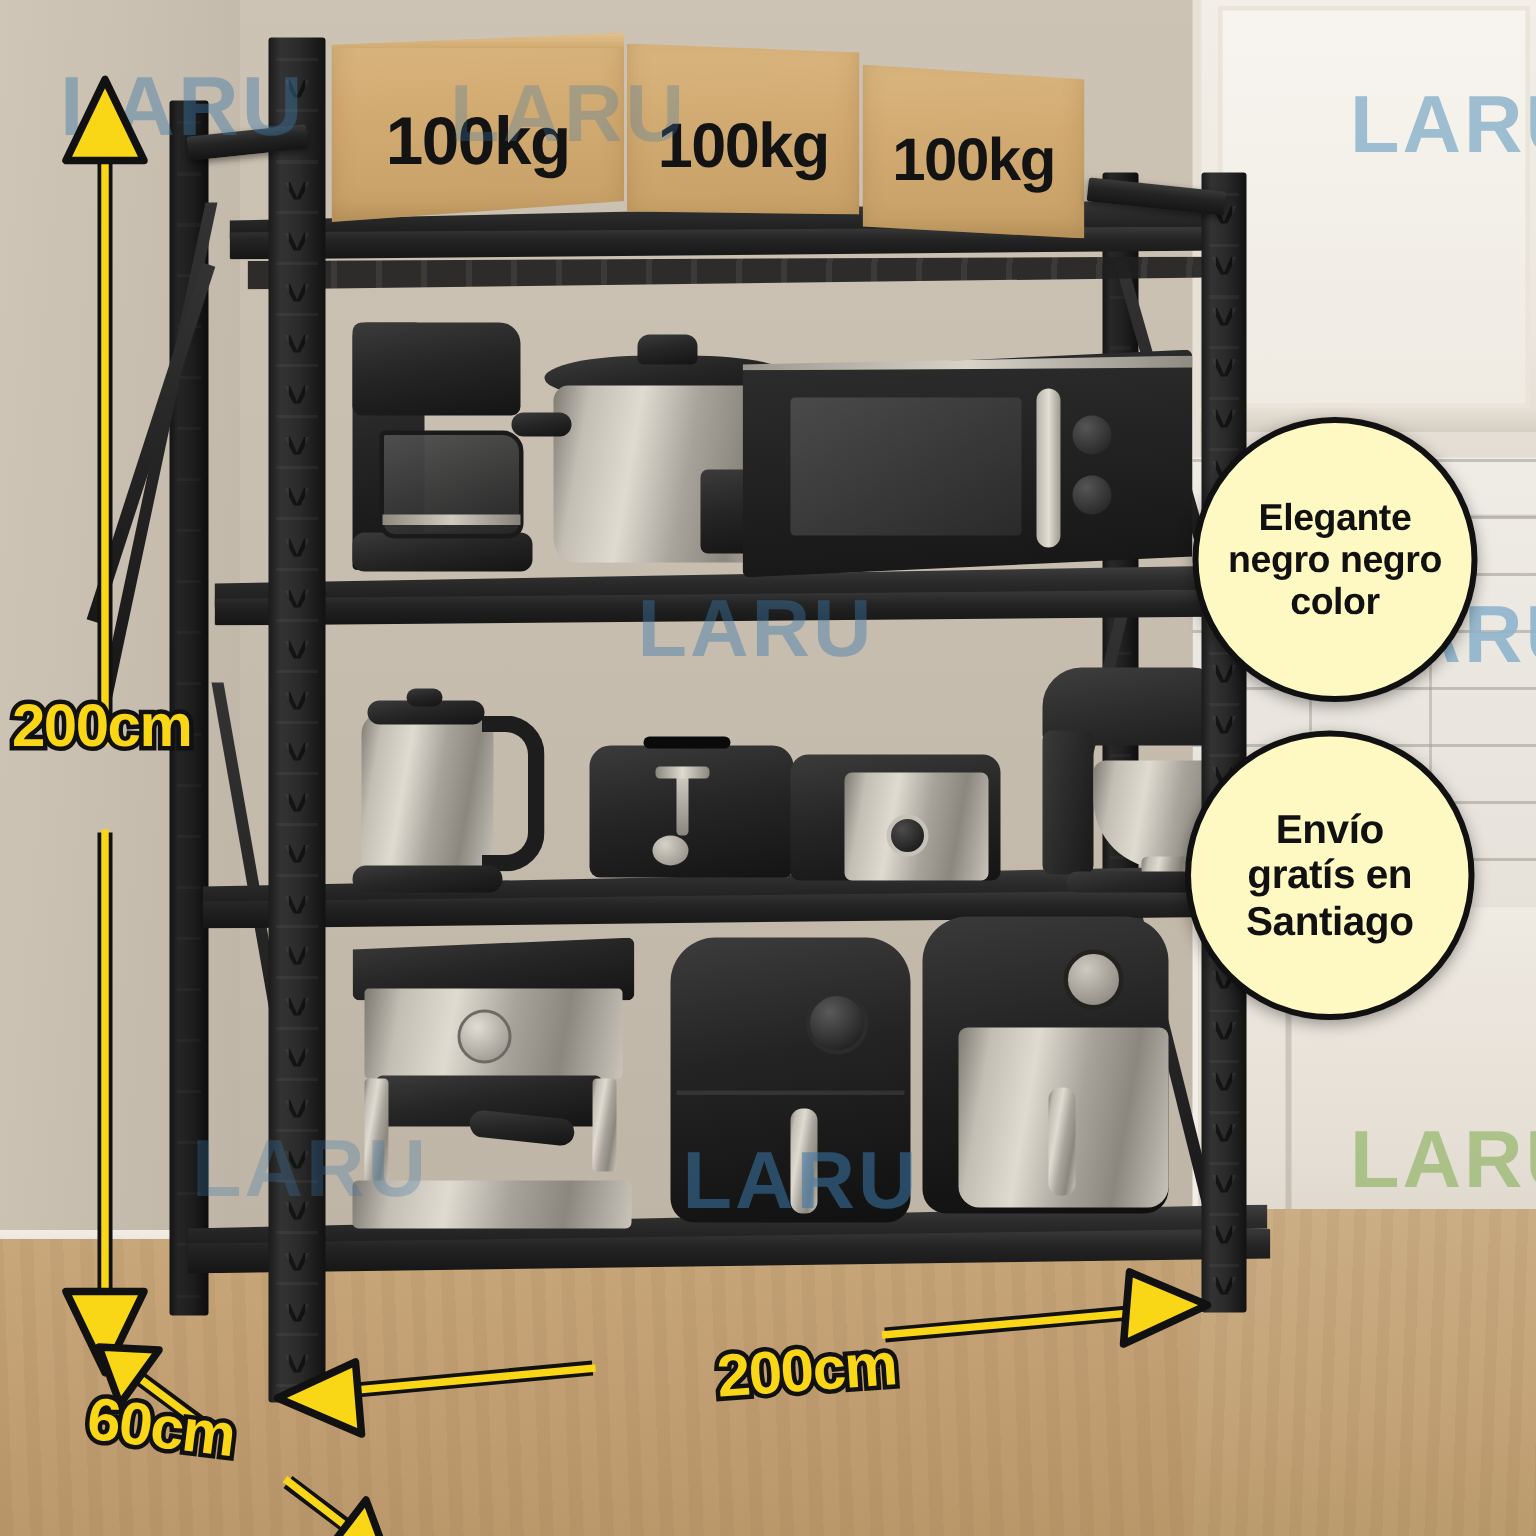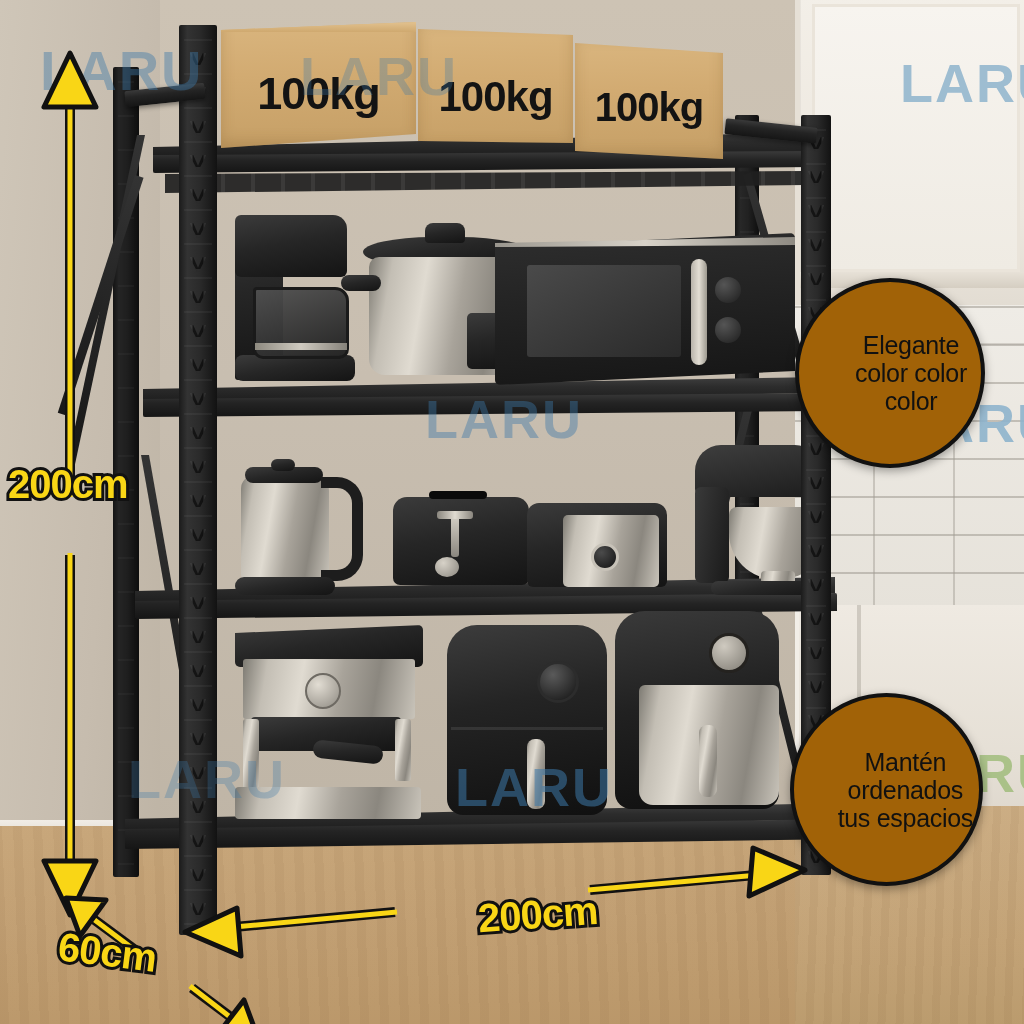--- a/index.html
+++ b/index.html
@@ -138,23 +138,23 @@
   }
   .box-label {
     position:absolute; left:0; width:100%; text-align:center;
     font-weight:bold; color:#131313; letter-spacing:-1px;
     font-family:"Liberation Sans", sans-serif;
   }
 
   
   .badge {
     position:absolute; border-radius:50%;
-    background:#a16207; border:4px solid #111;
-    display:flex; align-items:center; justify-content:flex-end;
-    text-align:center; color:#111; font-weight:normal;
+    background:#fef9c3; border:4px solid #111;
+    display:flex; align-items:center; justify-content:center;
+    text-align:center; color:#111; font-weight:bold;
     line-height:1.12; letter-spacing:-.3px;
     box-shadow:0 3px 10px rgba(0,0,0,.35);
     padding:0 14px;
   }
 
   
   .dim-label {
     position:absolute; font-weight:bold; color:#f9d616;
     -webkit-text-stroke:6px #111; paint-order:stroke fill;
     white-space:nowrap; letter-spacing:-1px;
@@ -443,27 +443,27 @@
       <line x1="150" y1="126" x2="194" y2="160"></line>
     </g>
     <polygon points="26,38 66,40 40,76" fill="#f9d616" stroke="#111" stroke-width="5" stroke-linejoin="round"></polygon>
     <polygon points="218,178 178,174 204,140" fill="#f9d616" stroke="#111" stroke-width="5" stroke-linejoin="round"></polygon>
   </svg>
   <div class="dim-label" style="left:58px; top:930px; font-size:40px; transform:rotate(7deg);">60cm</div>
 
   <div class="badge" style="left:795px; top:278px; width:190px; height:190px; font-size:25px;">
     <div>
       <div>Elegante</div>
-      <div>color color</div>
+      <div>negro negro</div>
       <div>color</div>
     </div>
   </div>
 
-
-  <div class="badge" style="left:790px; top:693px; width:193px; height:193px; font-size:25px; padding:0 6px;">
+  <div class="badge" style="left:790px; top:487px; width:193px; height:193px; font-size:27px;">
     <div>
-      <div>Mantén</div>
-      <div>ordenados</div>
-      <div>tus espacios</div>
+      <div>Envío</div>
+      <div>gratís en</div>
+      <div>Santiago</div>
     </div>
   </div>
 
+
 </div>
 
 </body></html>

